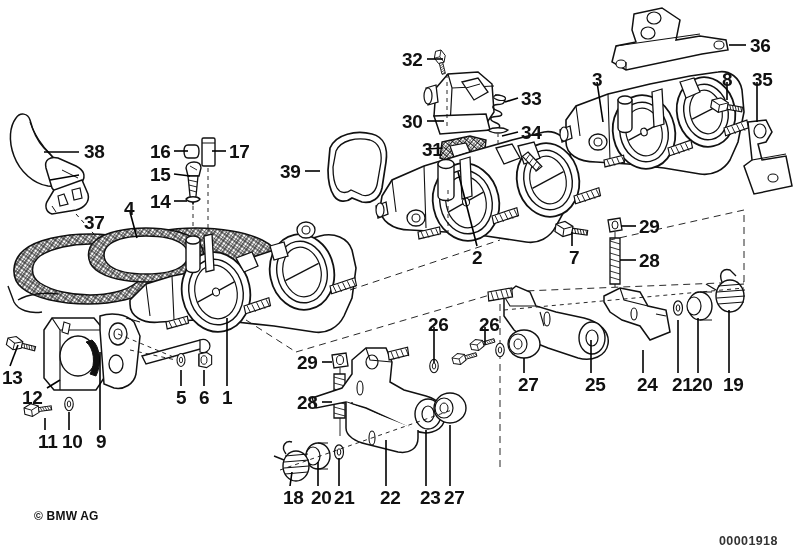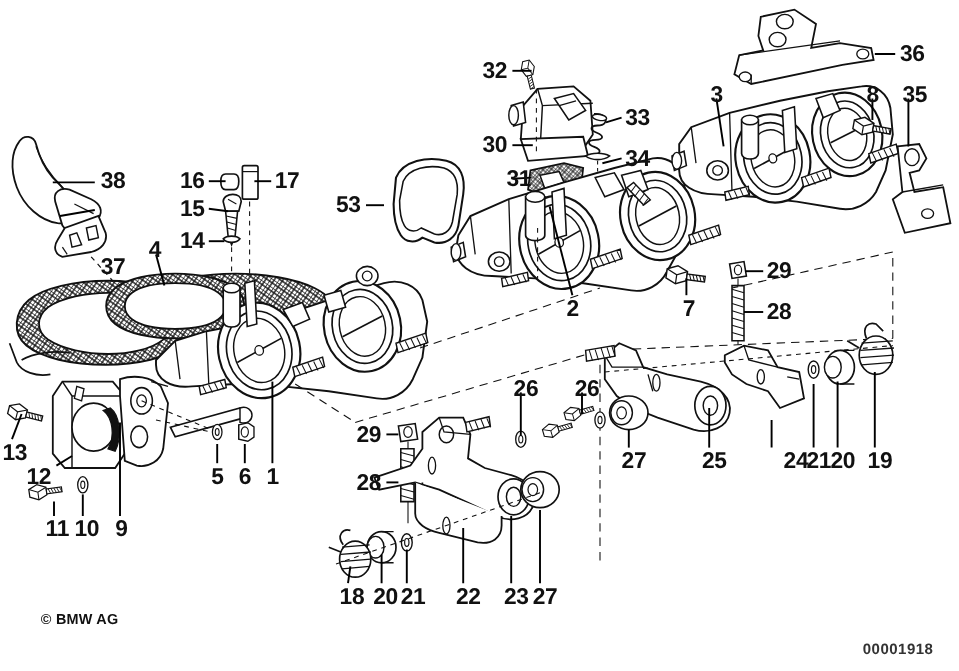--- a/index.html
+++ b/index.html
@@ -525,21 +525,21 @@
   </svg>
 
   <div id="labels">
       <div class="lbl" style="left: 84px; top: 142px;">38</div>
       <div class="lbl" style="left: 84px; top: 165px; margin-top: 48px;">37</div>
       <div class="lbl" style="left: 150px; top: 142px;">16</div>
       <div class="lbl" style="left: 229px; top: 142px;">17</div>
       <div class="lbl" style="left: 150px; top: 165px;">15</div>
       <div class="lbl" style="left: 150px; top: 192px;">14</div>
       <div class="lbl" style="left: 124px; top: 199px;">4</div>
-      <div class="lbl" style="left: 280px; top: 162px;">53</div>
+      <div class="lbl" style="left: 280px; top: 162px;">39</div>
       <div class="lbl" style="left: 402px; top: 50px;">32</div>
       <div class="lbl" style="left: 402px; top: 112px;">30</div>
       <div class="lbl" style="left: 402px; top: 140px; margin-left: 20px;">31</div>
       <div class="lbl" style="left: 521px; top: 89px;">33</div>
       <div class="lbl" style="left: 521px; top: 123px;">34</div>
       <div class="lbl" style="left: 472px; top: 248px;">2</div>
       <div class="lbl" style="left: 592px; top: 70px;">3</div>
       <div class="lbl" style="left: 750px; top: 36px;">36</div>
       <div class="lbl" style="left: 722px; top: 70px;">8</div>
       <div class="lbl" style="left: 752px; top: 70px;">35</div>
@@ -559,21 +559,21 @@
       <div class="lbl" style="left: 428px; top: 315px;">26</div>
       <div class="lbl" style="left: 479px; top: 315px;">26</div>
       <div class="lbl" style="left: 283px; top: 488px;">18</div>
       <div class="lbl" style="left: 311px; top: 488px;">20</div>
       <div class="lbl" style="left: 334px; top: 488px;">21</div>
       <div class="lbl" style="left: 380px; top: 488px;">22</div>
       <div class="lbl" style="left: 420px; top: 488px;">23</div>
       <div class="lbl" style="left: 444px; top: 488px;">27</div>
       <div class="lbl" style="left: 518px; top: 375px;">27</div>
       <div class="lbl" style="left: 585px; top: 375px;">25</div>
-      <div class="lbl" style="left: 637px; top: 375px; margin-left: 16px;">24</div>
+      <div class="lbl" style="left: 637px; top: 375px;">24</div>
       <div class="lbl" style="left: 672px; top: 375px;">21</div>
       <div class="lbl" style="left: 692px; top: 375px;">20</div>
       <div class="lbl" style="left: 723px; top: 375px;">19</div>
     </div>
 
   <div id="copyright">© BMW AG</div>
   <div id="partno">00001918</div>
 </div>
 
 </body></html>

